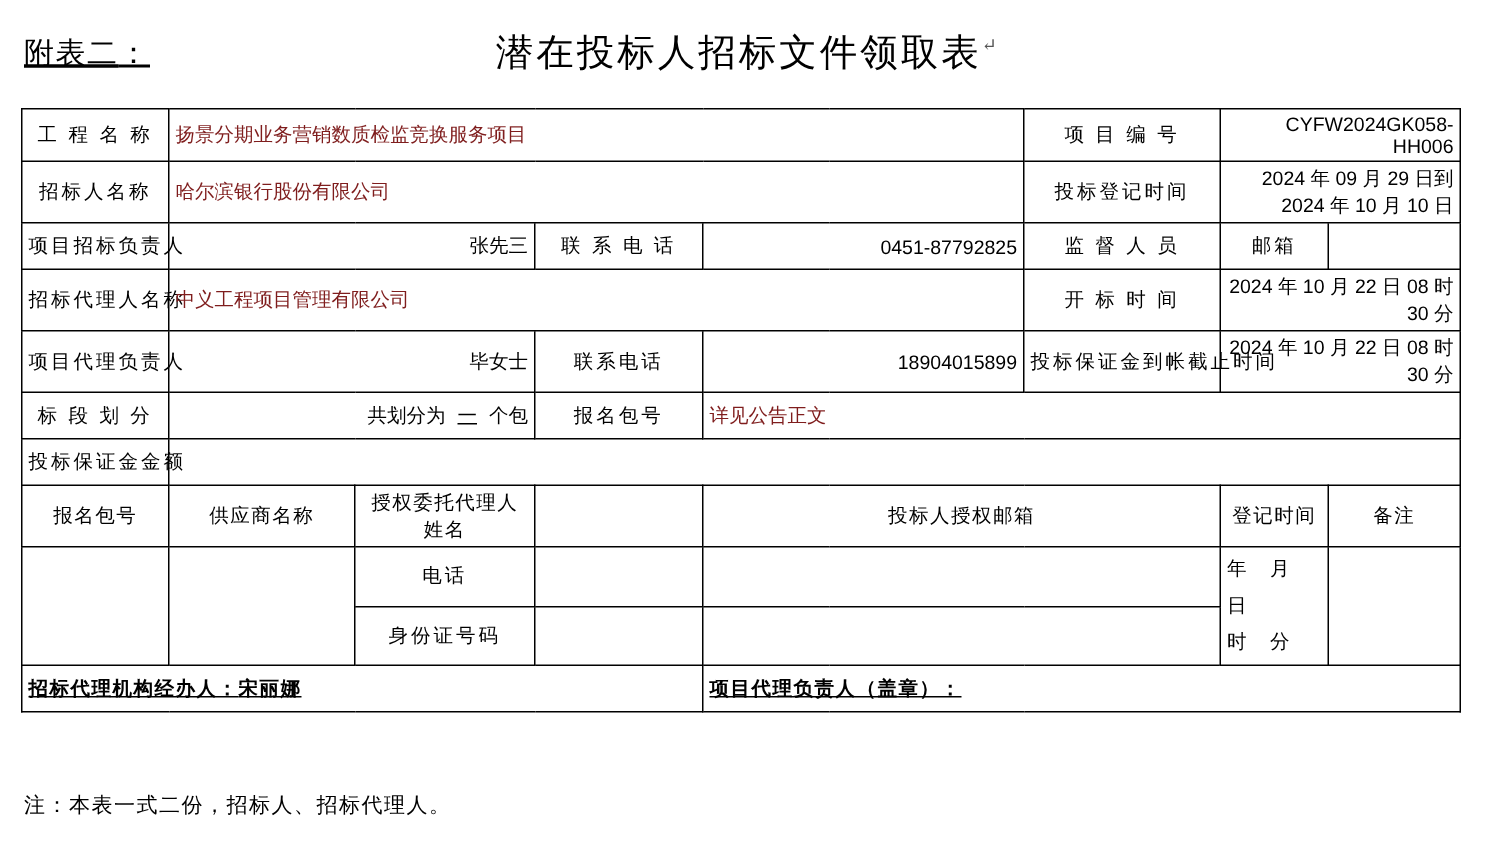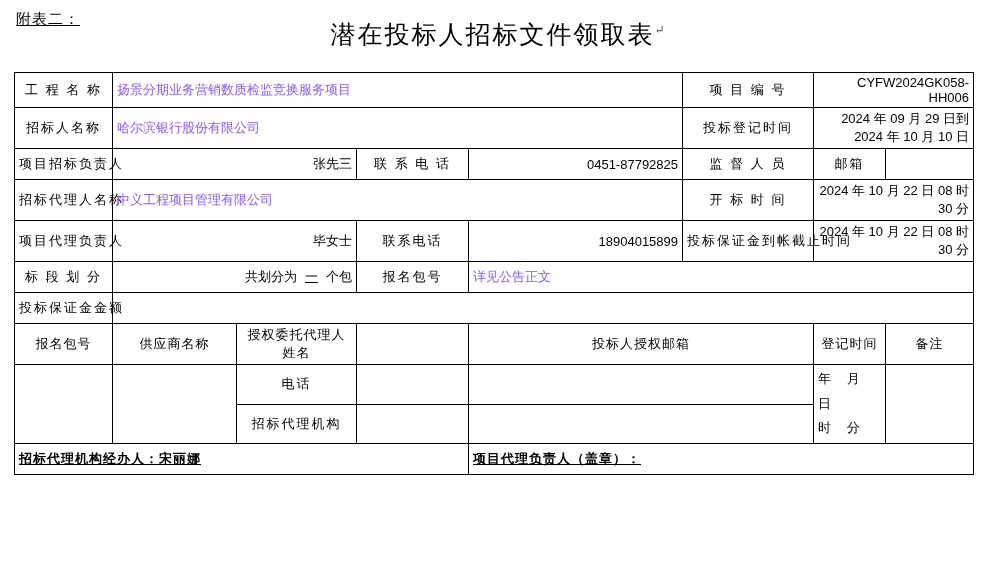--- a/index.html
+++ b/index.html
@@ -16,22 +16,22 @@
     overflow: hidden;
   }
   .page {
     position: relative;
     width: 1000px;
     height: 566px;
   }
   .attach-label {
     position: absolute;
     left: 16px;
-    top: 10px;
-    font-size: 15px;
+    top: 22px;
+    font-size: 20px;
     letter-spacing: 1px;
     font-family: "Liberation Sans", "DejaVu Sans", sans-serif;
     text-decoration: underline;
   }
   .attach-label .underline {
     text-decoration: underline;
   }
   .doc-title {
     position: absolute;
     left: 0;
@@ -73,21 +73,21 @@
     text-align: left;
     padding-left: 8px;
   }
   .val-c {
     text-align: right;
   }
   .val-hand {
     text-align: left;
     padding-left: 8px;
     font-family: "Liberation Sans", "DejaVu Sans", sans-serif;
-    color: #8b5cf6;
+    color: #7f1d1d;
   }
   .hdr {
     text-align: center;
     letter-spacing: 1px;
     height: 52px;
   }
   .row-sign td {
     height: 46px;
     vertical-align: top;
     padding-top: 5px;
@@ -213,30 +213,31 @@
       <td></td>
       <td colspan="3"></td>
       <td rowspan="2" class="date-cell">
         <div>年    月    日</div>
         <div>时    分</div>
       </td>
       <td rowspan="2"></td>
     </tr>
 
     <tr class="bodyrow">
-      <td class="lbl">招标代理机构</td>
+      <td class="lbl">身份证号码</td>
       <td></td>
       <td colspan="3"></td>
     </tr>
 
     <tr class="row-sign">
       <td colspan="4">
         <span>招标代理机构经办人：</span><span>宋丽娜</span>
       </td>
       <td colspan="5">
         <span>项目代理负责人（盖章）：</span>
       </td>
     </tr>
   </tbody>
     </table>
 
+  <div class="note">注：本表一式二份，招标人、招标代理人。</div>
 
 </div>
 
 </body></html>

